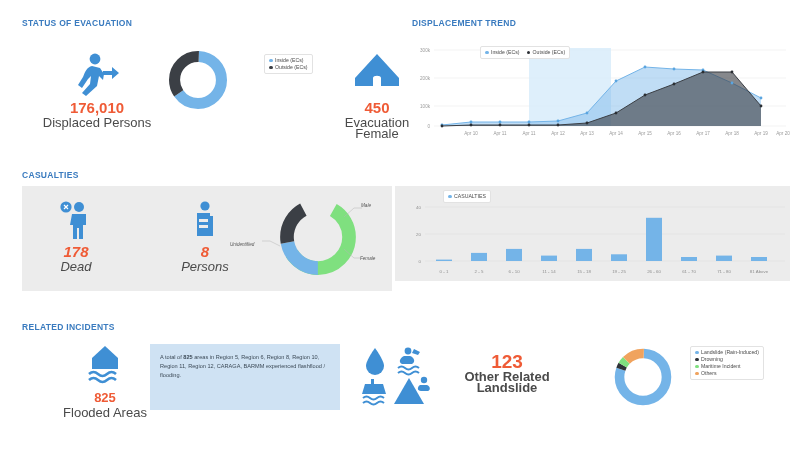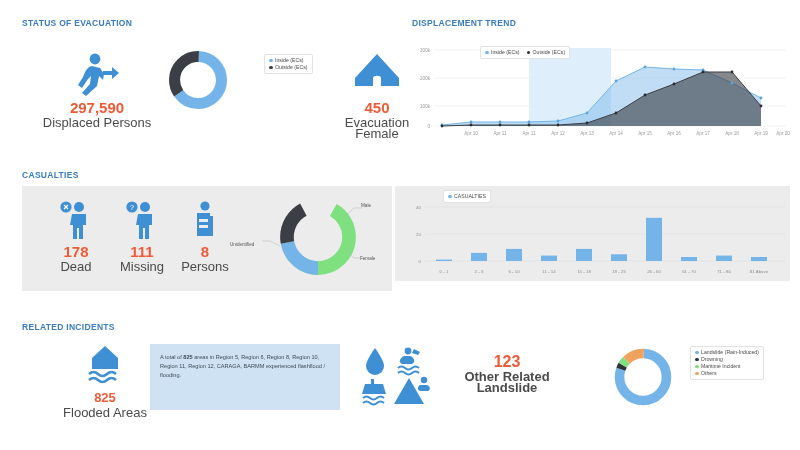--- a/index.html
+++ b/index.html
@@ -105,21 +105,21 @@
 
   <div class="panel" style="left:22px; top:34px; width:370px; height:110px;">
     <div class="panel-body white-card" style="height:110px;">
 
       <div class="kpi" style="position:absolute; left:20px; top:18px; width:110px;">
         <svg width="46" height="44" viewBox="0 0 46 44">
           <circle cx="21" cy="7" r="5.4" class="icon-blue"></circle>
           <path class="icon-blue" d="M18 14 C13 15 11 20 9 25 L4 33 L8 36 L14 27 L17 24 L16 32 L8 41 L12 44 L23 34 L25 24 L29 28 L30 22 L26 16 Z"></path>
           <path class="icon-blue" d="M29 19 L38 19 L38 15 L45 21 L38 27 L38 23 L29 23 Z"></path>
         </svg>
-        <div class="kpi-value">297,590</div>
+        <div class="kpi-value">176,010</div>
         <div class="kpi-label">Displaced Persons</div>
       </div>
 
       <div style="position:absolute; left:145px; top:15px;">
         <svg class="donut" width="62" height="62" viewBox="0 0 42 42">
           <circle cx="21" cy="21" r="15.9" fill="transparent" stroke="#74b4e8" stroke-width="7.5" stroke-dasharray="65 35" stroke-dashoffset="25"></circle>
           <circle cx="21" cy="21" r="15.9" fill="transparent" stroke="#3b3f45" stroke-width="7.5" stroke-dasharray="35 65" stroke-dashoffset="60"></circle>
         </svg>
       </div>
 
@@ -226,44 +226,34 @@
           <span>Outside (ECs)</span>
         </div>
       </div>
     </div>
   </div>
 
   <div class="panel" style="left:22px; top:170px; width:370px;">
     <div class="section-title">CASUALTIES</div>
   </div>
 
-  <div class="panel" style="left:22px; top:186px; width:370px; height:105px;">
+  <div class="panel" style="left:22px; top:186px; width:370px; height:105px;font-style:italic;">
     <div class="panel-body" style="height:105px;">
 
       <div class="kpi" style="position:absolute; left:24px; top:14px; width:60px;">
         <svg width="34" height="40" viewBox="0 0 34 40">
           <circle cx="20" cy="7" r="5" class="icon-blue"></circle>
           <path class="icon-blue" d="M13 14 L27 14 L27 25 L24 25 L24 39 L20 39 L20 28 L18 28 L18 39 L14 39 L14 25 L11 25 Z"></path>
           <circle cx="7" cy="7" r="5.6" fill="#3f8fd4"></circle>
           <path d="M5 5 L9 9 M9 5 L5 9" stroke="#ffffff" stroke-width="1.2"></path>
         </svg>
         <div class="kpi-value">178</div>
         <div class="kpi-label">Dead</div>
       </div>
 
-      <div class="kpi" style="position:absolute; left:90px; top:14px; width:60px;">
-        <svg width="34" height="40" viewBox="0 0 34 40">
-          <circle cx="20" cy="7" r="5" class="icon-blue"></circle>
-          <path class="icon-blue" d="M13 14 L27 14 L27 25 L24 25 L24 39 L20 39 L20 28 L18 28 L18 39 L14 39 L14 25 L11 25 Z"></path>
-          <circle cx="7" cy="7" r="5.6" fill="#3f8fd4"></circle>
-          <text x="7" y="9.6" text-anchor="middle" font-size="7" fill="#ffffff" font-family="Liberation Sans, sans-serif">?</text>
-        </svg>
-        <div class="kpi-value">111</div>
-        <div class="kpi-label">Missing</div>
-      </div>
 
       <div class="kpi" style="position:absolute; left:153px; top:14px; width:60px;">
         <svg width="34" height="40" viewBox="0 0 34 40">
           <circle cx="17" cy="6" r="4.6" class="icon-blue"></circle>
           <path class="icon-blue" d="M9 13 L22 13 L22 36 L9 36 Z"></path>
           <rect x="22" y="16" width="3" height="20" class="icon-blue"></rect>
           <rect x="11" y="19" width="9" height="3" fill="#ececec"></rect>
           <rect x="11" y="25" width="9" height="3" fill="#ececec"></rect>
         </svg>
         <div class="kpi-value">8</div>
@@ -385,21 +375,21 @@
 
         <g>
           <path class="icon-blue" d="M47 32 L62 58 L32 58 Z"></path>
           <circle cx="62" cy="34" r="3.2" class="icon-blue"></circle>
           <path class="icon-blue" d="M58 39 C55 41 55 45 59 45 L66 45 C69 44 68 40 65 39 Z"></path>
         </g>
       </svg>
     </div>
 
     <div class="kpi" style="position:absolute; left:425px; top:16px; width:120px;">
-      <div class="kpi-value" style="font-size:16px;">123</div>
+      <div class="kpi-value" style="font-size:19px;">123</div>
       <div class="kpi-label" style="font-weight:bold;">Other Related Landslide</div>
     </div>
 
     <div style="position:absolute; left:590px; top:8px;">
       <svg class="donut" width="62" height="62" viewBox="0 0 42 42">
         <circle cx="21" cy="21" r="15.9" fill="transparent" stroke="#74b4e8" stroke-width="6.5" stroke-dasharray="80 20" stroke-dashoffset="25"></circle>
         <circle cx="21" cy="21" r="15.9" fill="transparent" stroke="#2f3338" stroke-width="6.5" stroke-dasharray="3 97" stroke-dashoffset="45"></circle>
         <circle cx="21" cy="21" r="15.9" fill="transparent" stroke="#7fe07f" stroke-width="6.5" stroke-dasharray="4 96" stroke-dashoffset="42"></circle>
         <circle cx="21" cy="21" r="15.9" fill="transparent" stroke="#f0a35e" stroke-width="6.5" stroke-dasharray="13 87" stroke-dashoffset="38"></circle>
       </svg>

